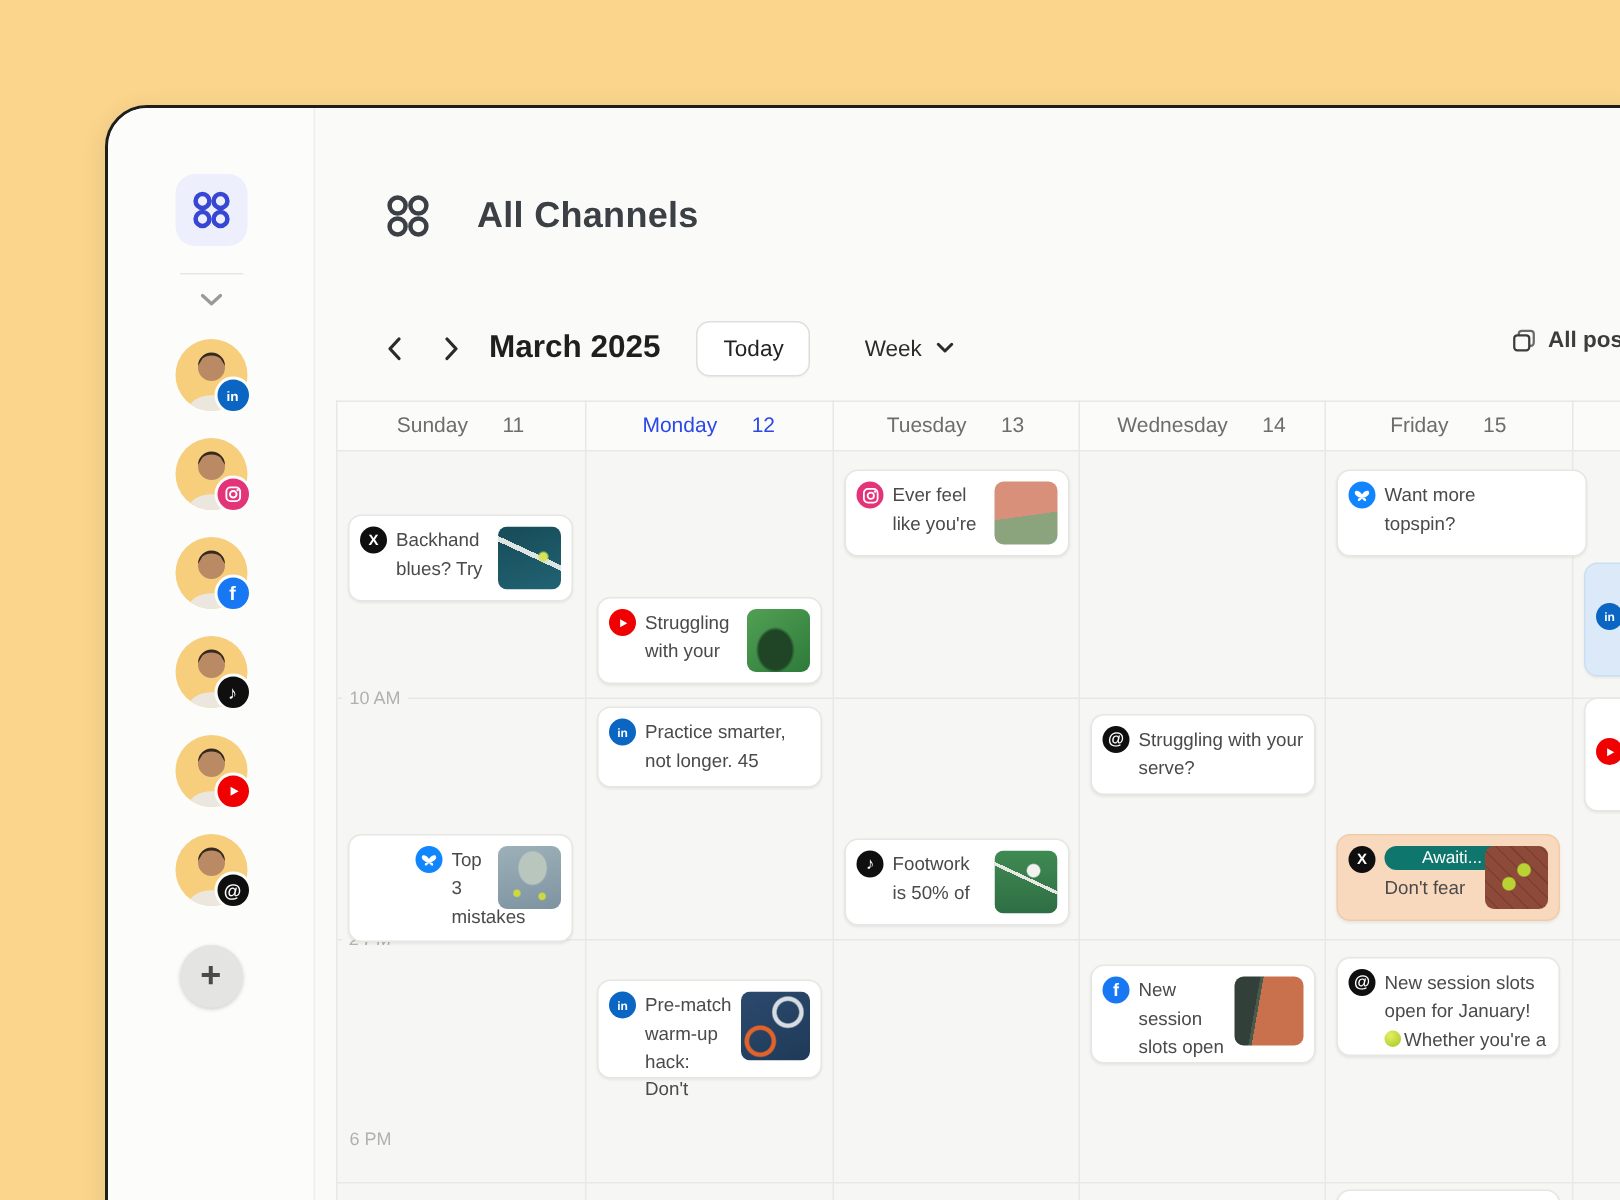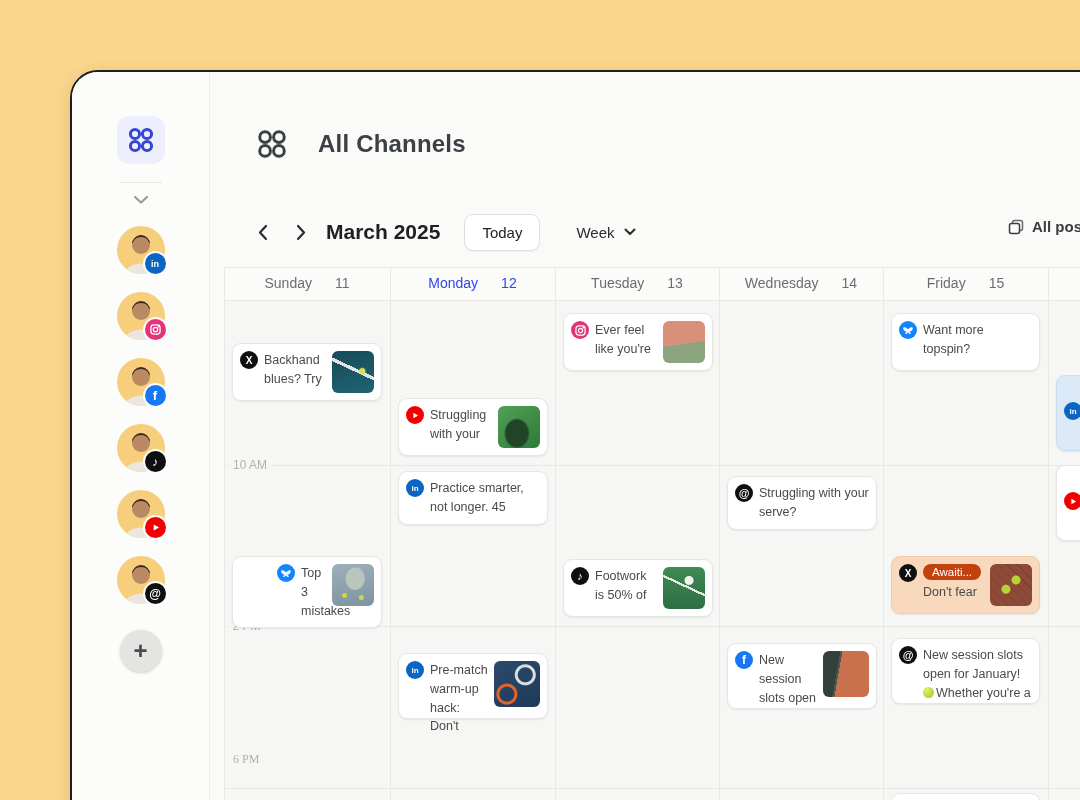--- a/index.html
+++ b/index.html
@@ -39,21 +39,21 @@
   .hline{position:absolute;left:0;right:0;height:1px;background:#E7E7E5;z-index:1;}
   .tlabel{position:absolute;left:4px;transform:translateY(-50%);font-size:12px;color:#B2B1AD;background:#F6F6F4;padding:0 5px;z-index:2;}
 
   
   .card{position:absolute;width:150px;min-height:54px;background:#fff;border:1px solid #E6E6E3;border-radius:9px;box-shadow:0 1px 2px rgba(0,0,0,.07);display:flex;align-items:flex-start;gap:6px;padding:7px 7px;box-sizing:border-box;z-index:6;cursor:pointer;}
   .ctext{flex:1;font-size:12.5px;line-height:1.5;color:#4a4a4a;min-width:0;}
   .thumb{width:42px;height:42px;border-radius:6px;flex:none;}
   .card.tall .thumb{width:46px;height:46px;}
   .card.awaiting{background:#F9D9BD;border-color:#F2CBA6;}
   .cbody{flex:1;min-width:0;display:flex;flex-direction:column;gap:3px;}
-  .stat-badge{align-self:flex-start;background:#c2410c;color:#fff;font-size:11.5px;padding:2px 9px;border-radius:10px;}
+  .stat-badge{align-self:flex-start;background:#0f766e;color:#fff;font-size:11.5px;padding:2px 25px;border-radius:10px;}
   .ball{display:inline-block;width:11px;height:11px;border-radius:50%;background:radial-gradient(circle at 35% 30%,#e2f063,#a9c31f);vertical-align:-1px;margin-right:2px;}
 
   
   .pi{width:18px;height:18px;border-radius:50%;display:flex;align-items:center;justify-content:center;color:#fff;font-weight:bold;flex:none;}
   .pi-x,.b-x{background:#0f0f0f;font-size:10px;}
   .pi-bluesky,.b-bluesky{background:#1185FE;}
   .pi-youtube,.b-youtube{background:#F00000;}
   .pi-linkedin,.b-linkedin{background:#0A66C2;font-size:8px;}
   .pi-instagram,.b-instagram{background:#E3347A;}
   .pi-tiktok,.b-tiktok{background:#0f0f0f;font-size:11px;}
@@ -245,21 +245,21 @@
       <div class="vline" style="left:495px;"></div>
       <div class="vline" style="left:659px;"></div>
       <div class="vline" style="left:824px;"></div>
 
       <div class="cal-body">
         <div class="hline" style="top:165px;"></div>
         <div class="hline" style="top:326px;"></div>
         <div class="hline" style="top:488px;"></div>
         <span class="tlabel" style="top:165px;">10 AM</span>
         <span class="tlabel" style="top:326px;font-style:italic;">2 PM</span>
-        <span class="tlabel" style="top:459px;font-family:Liberation Serif, serif;">6 PM</span>
+        <span class="tlabel" style="top:459px;">6 PM</span>
 
         <div class="card" style="left:8px;top:43px;">
           <span class="pi pi-x">X</span>
           <span class="ctext">Backhand blues? Try</span>
           <span class="thumb th-court-blue"></span>
         </div>
         <div class="card" style="left:8px;top:256px;padding-left:44px;">
           <span class="pi pi-bluesky">
             <svg width="12" height="11" viewBox="0 0 12 11">
                 <path d="M6 4.6 C4.8 2.2 1.2 1.2 1.2 3.4 C1.2 5.6 3.8 6.8 6 7 C8.2 6.8 10.8 5.6 10.8 3.4 C10.8 1.2 7.2 2.2 6 4.6 Z" fill="#fff"></path>
@@ -309,21 +309,21 @@
         <div class="card" style="left:503px;top:176px;">
           <span class="pi pi-threads">@</span>
           <span class="ctext">Struggling with your serve?</span>
         </div>
         <div class="card tall" style="left:503px;top:343px;height:66px;">
           <span class="pi pi-facebook">f</span>
           <span class="ctext">New session slots open</span>
           <span class="thumb th-clay-net"></span>
         </div>
 
-        <div class="card" style="left:667px;top:13px;width:149px;">
+        <div class="card" style="left:667px;top:13px;width:167px;">
           <span class="pi pi-bluesky">
             <svg width="12" height="11" viewBox="0 0 12 11">
                 <path d="M6 4.6 C4.8 2.2 1.2 1.2 1.2 3.4 C1.2 5.6 3.8 6.8 6 7 C8.2 6.8 10.8 5.6 10.8 3.4 C10.8 1.2 7.2 2.2 6 4.6 Z" fill="#fff"></path>
                 <path d="M6 7.2 C5 9 3.2 9.8 3.2 8.3 C3.2 7.2 4.6 6.9 6 6.9 C7.4 6.9 8.8 7.2 8.8 8.3 C8.8 9.8 7 9 6 7.2 Z" fill="#fff"></path>
               </svg>
           </span>
           <span class="ctext">Want more topspin?</span>
           <span class="thumb th-clay-racket"></span>
         </div>
         <div class="card awaiting" style="left:667px;top:256px;width:149px;height:58px;">

